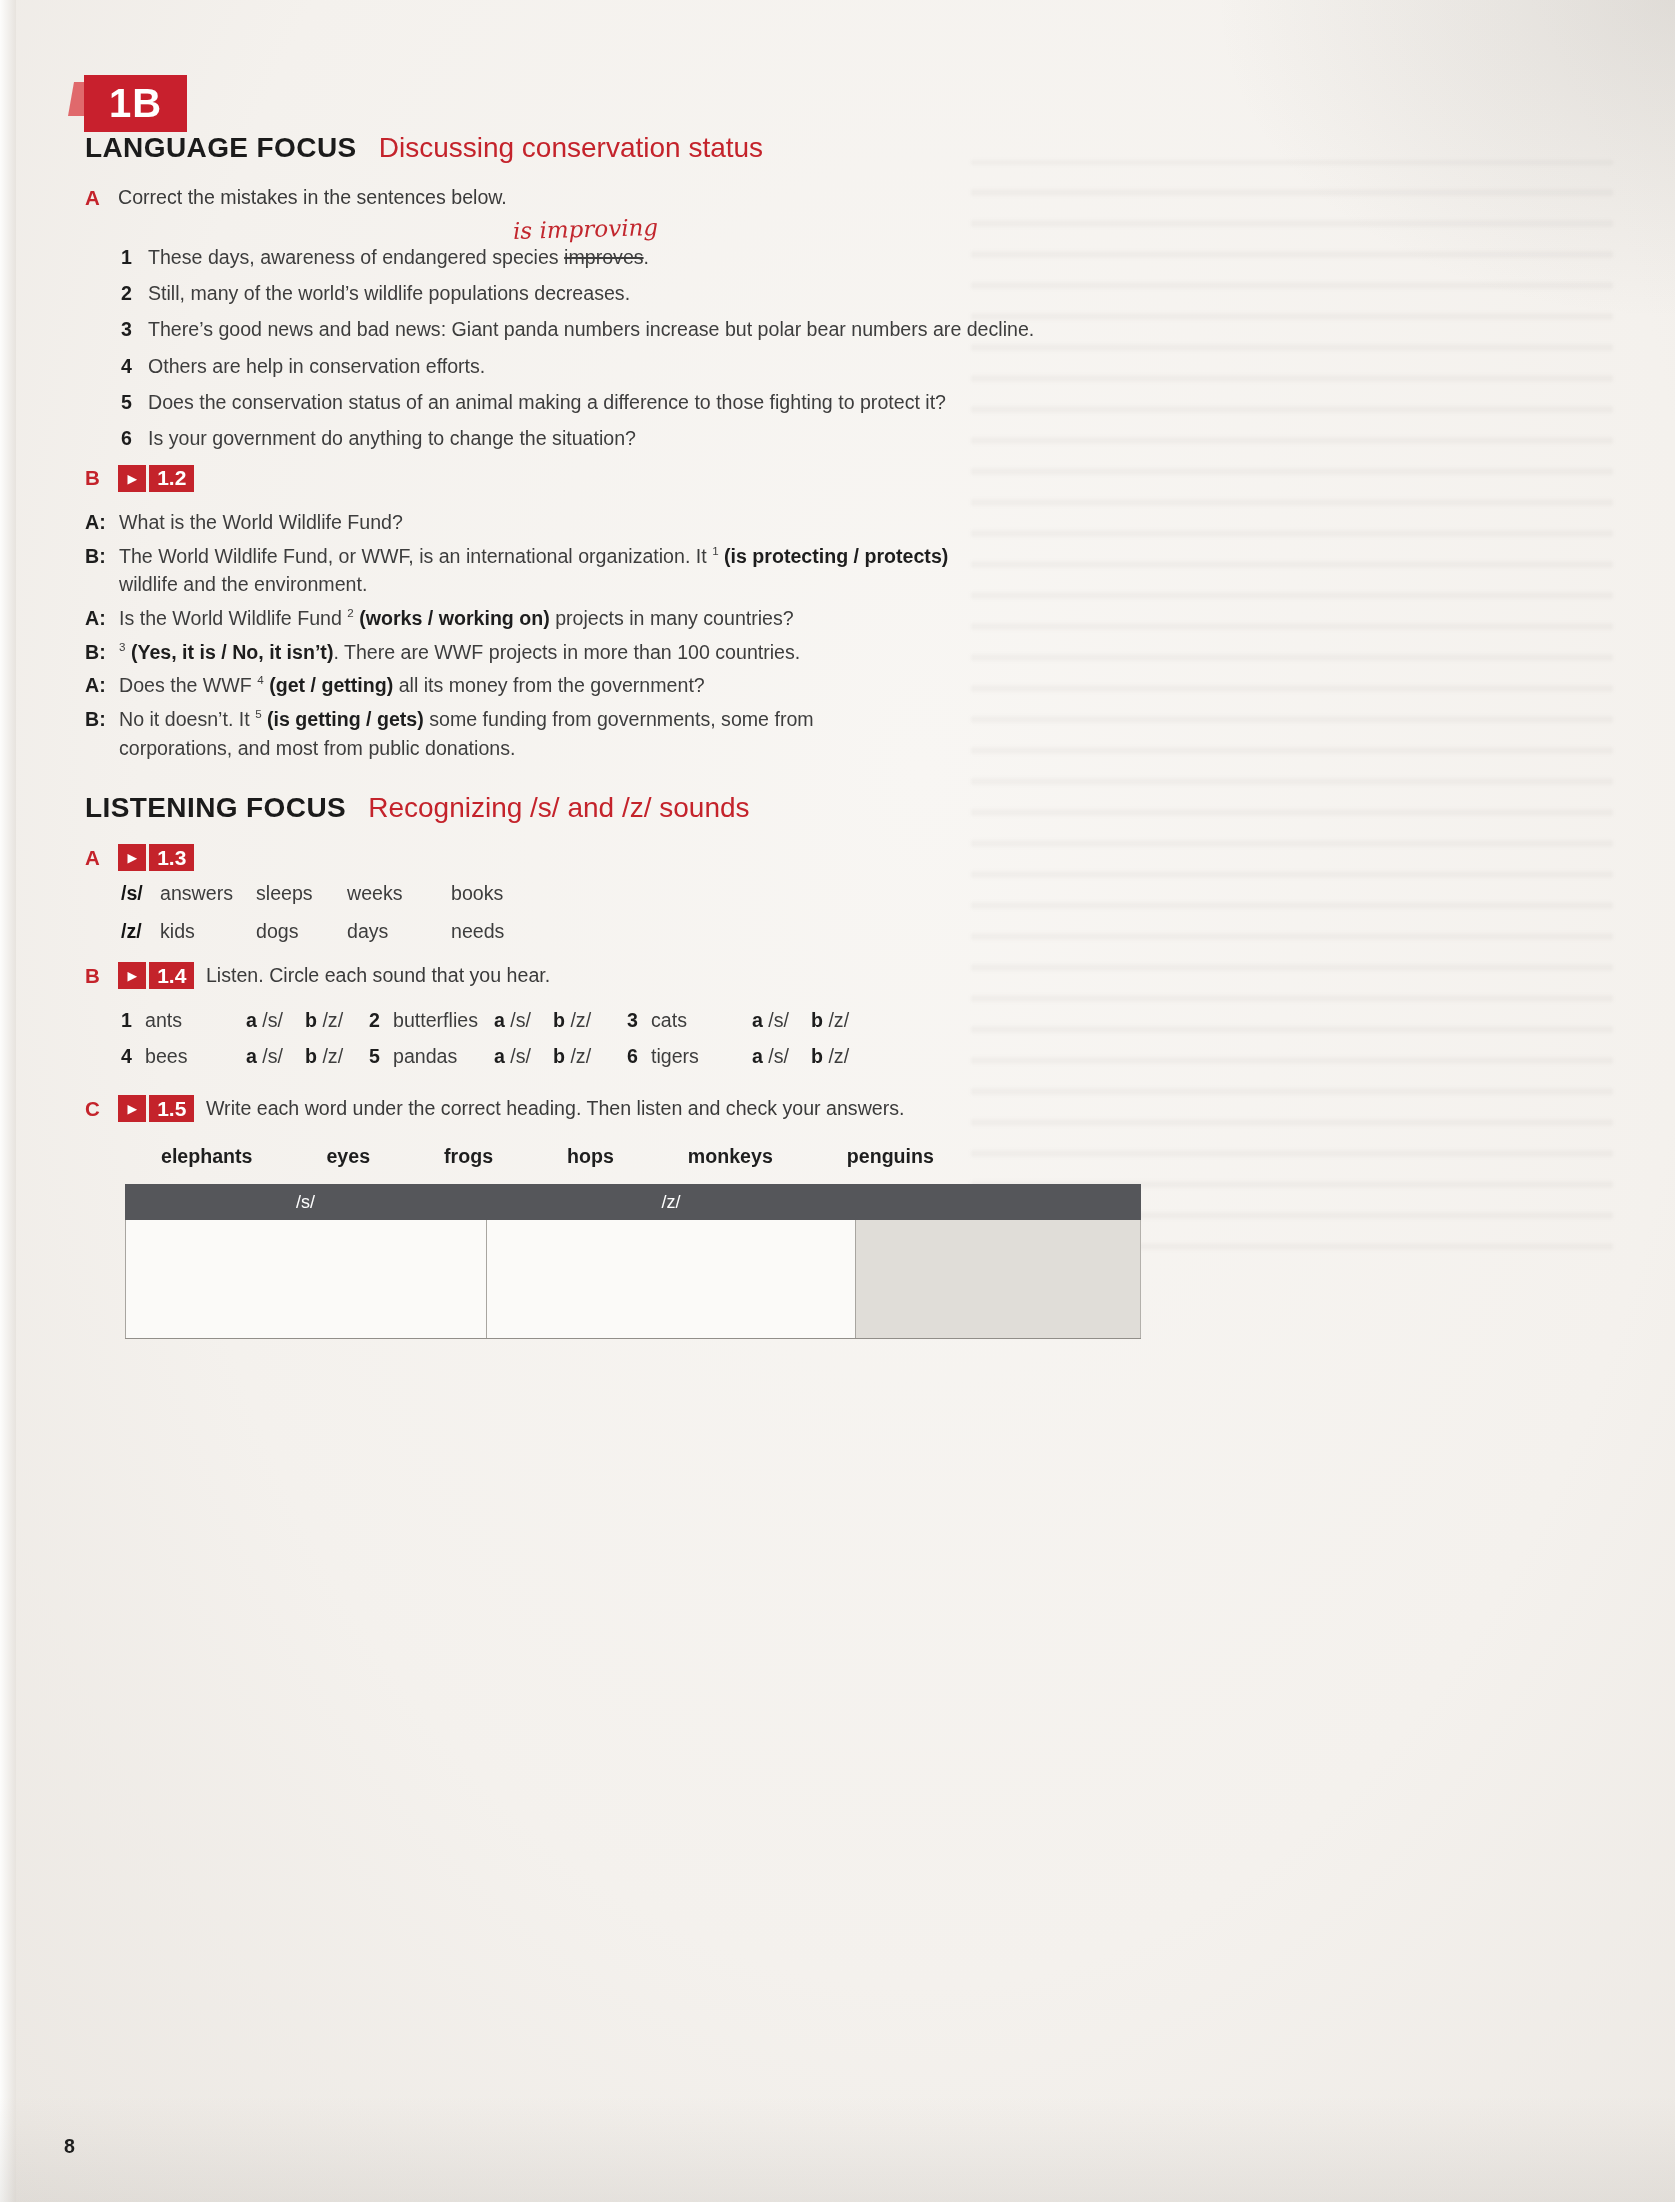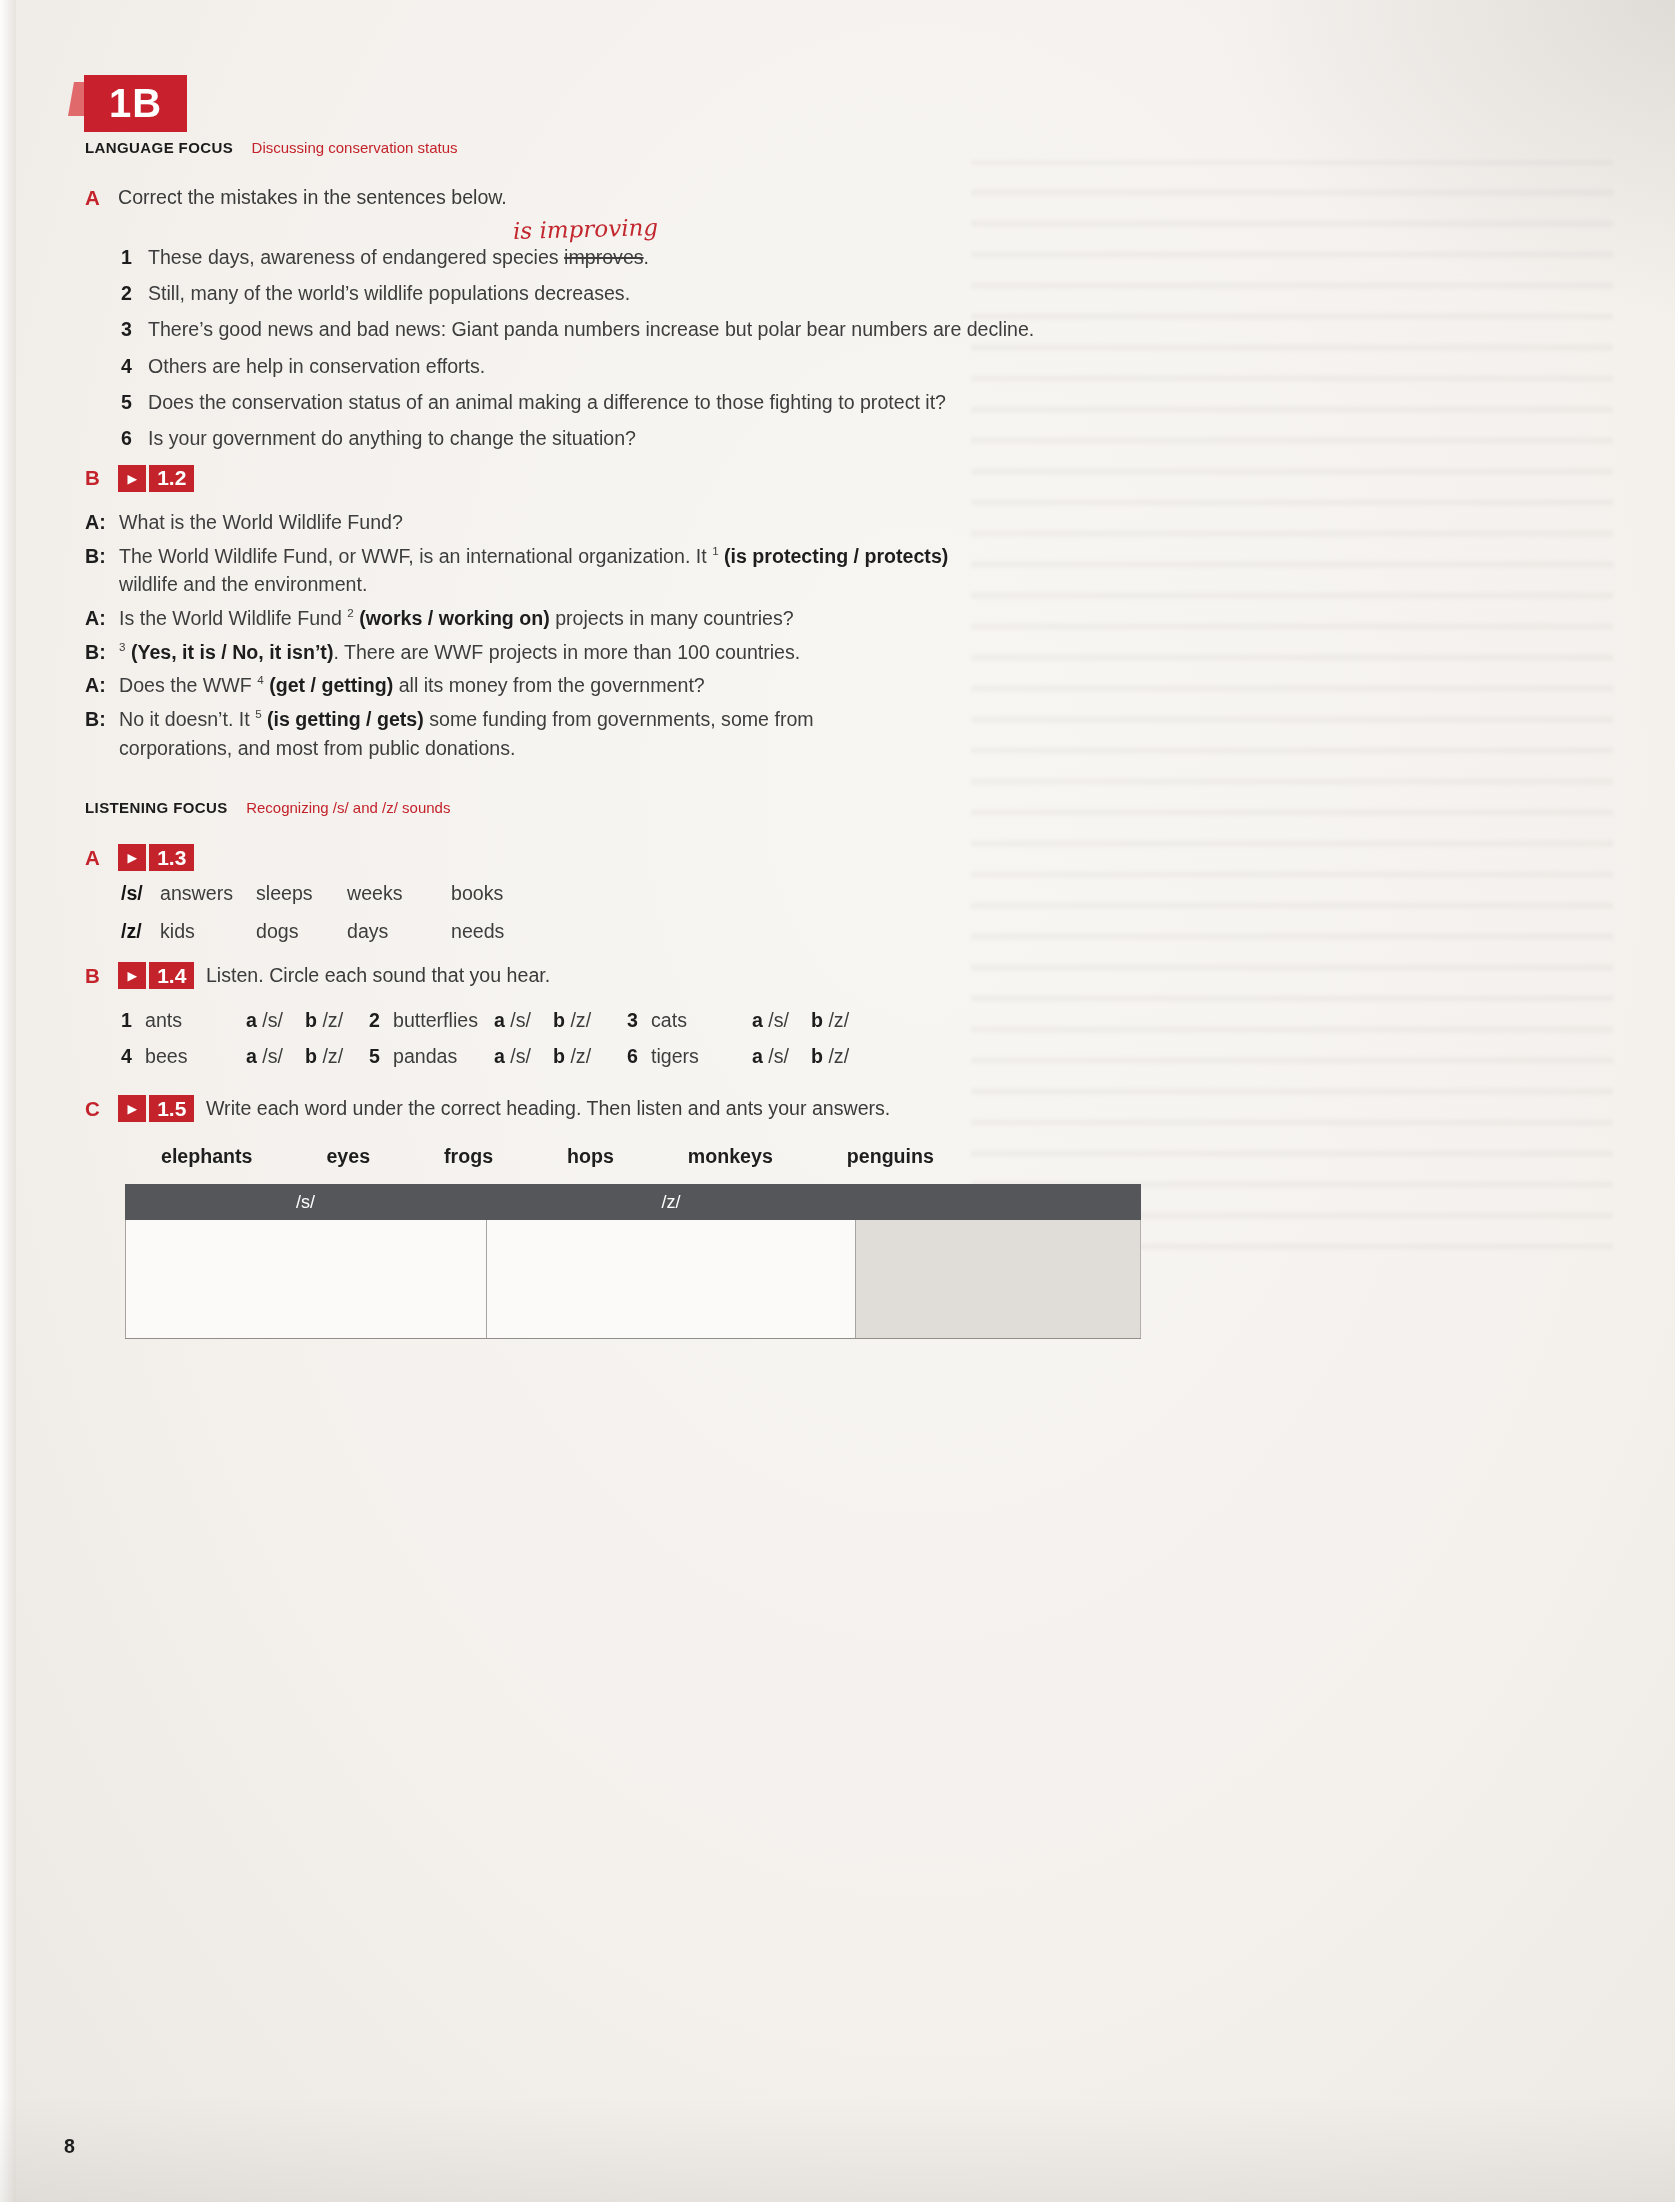--- a/index.html
+++ b/index.html
@@ -21,21 +21,21 @@
 
   
   .badge-accent { position:absolute; left:71px; top:82px; width:30px; height:34px;
     background:#e0696c; transform:skewX(-10deg); }
   .unit-badge { position:absolute; left:84px; top:75px; width:103px; height:57px;
     background:#c8202d; color:#fff; display:flex; align-items:center; justify-content:center;
     font-size:40px; font-weight:bold; letter-spacing:0.9px; }
 
   .content { position:absolute; left:85px; top:134px; width:1087px; }
 
-  .focus-head { font-size:15px; line-height:28.5px; margin-bottom:23px; font-weight:normal; }
+  .focus-head { font-size:28px; line-height:28.5px; margin-bottom:23px; font-weight:normal; }
   .fh-title { font-weight:bold; color:#1b1b1b; letter-spacing:0.4px; }
   .fh-sub { color:#c4232b; margin-left:14.3px; }
   #listening-head { margin-top:32px; margin-bottom:21.4px; }
 
   .ex-head { display:flex; align-items:center; gap:11.6px; font-size:19.6px; color:#3a3a3a; }
   .ex-label { color:#c4232b; font-weight:bold; font-size:20.5px; width:21.4px; flex:none; }
   .ex-instr { max-width:900px; }
 
   .track { display:inline-flex; align-items:stretch; gap:2.7px; height:27px; flex:none; }
   .play { width:28.5px; background:#c4232b; color:#fff; display:flex; align-items:center;
@@ -257,21 +257,21 @@
           <span class="opt"><b>b</b> /z/</span>
         </div>
       </div>
 
     <div class="ex-head" id="lic-head">
       <span class="ex-label">C</span>
       <span class="track">
         <span class="play">▶</span>
         <span class="tnum">1.5</span>
       </span>
-      <span class="ex-instr">Write each word under the correct heading. Then listen and ants your answers.</span>
+      <span class="ex-instr">Write each word under the correct heading. Then listen and check your answers.</span>
     </div>
 
     <div class="cblock">
       <div id="word-bank">
           <span class="wbword">elephants</span>
           <span class="wbword">eyes</span>
           <span class="wbword">frogs</span>
           <span class="wbword">hops</span>
           <span class="wbword">monkeys</span>
           <span class="wbword">penguins</span>

